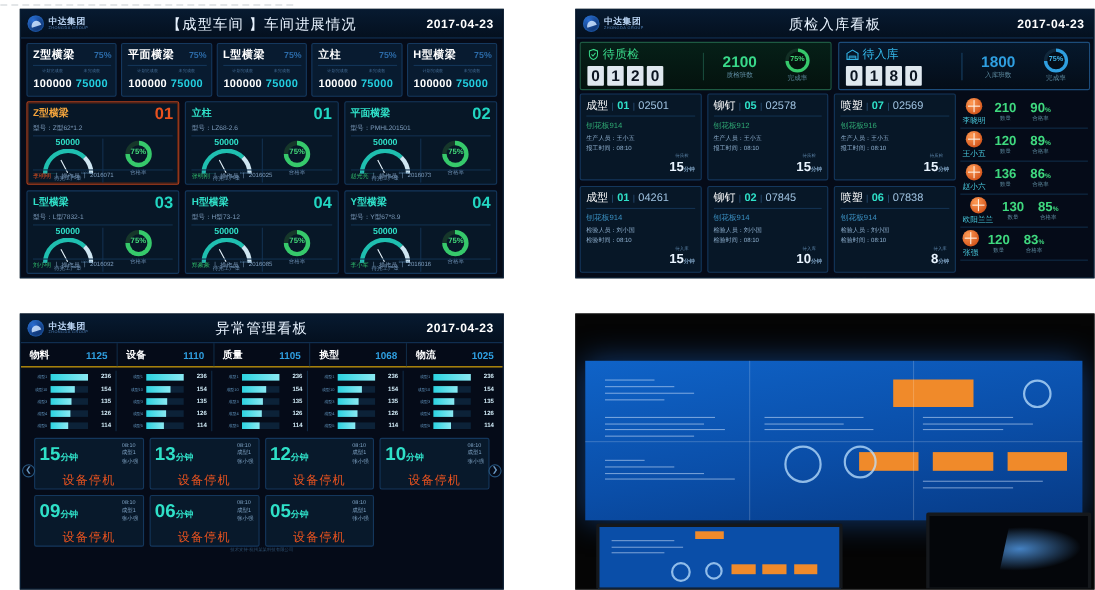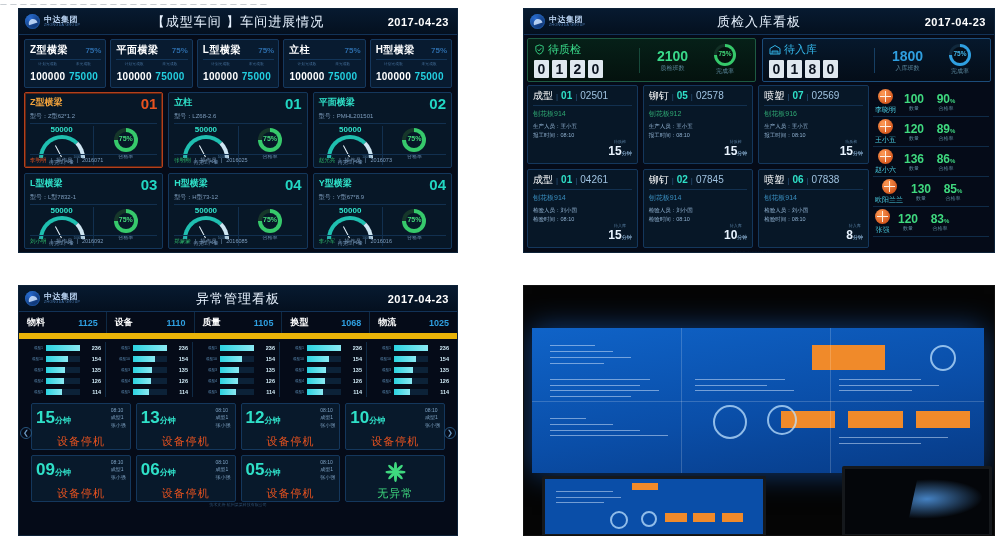--- a/index.html
+++ b/index.html
@@ -196,21 +196,21 @@
   .rank .av:before { left:7px; top:2px; width:1px; height:11px; }
   .rank .av:after  { left:2px; top:7px; width:11px; height:1px; }
   .rank .nm { flex:1; font-size:7px; color:#49c9dd; text-align:center; margin-top:14px; }
   .rank .col { width:28px; text-align:center; }
   .rank .col .v { font-size:12px; font-weight:bold; color:#3fd97f; line-height:1; }
   .rank .col .v em { font-style:normal; font-size:6px; }
   .rank .col .l { font-size:5px; color:#5d8a9f; }
   .rank-inner { display:flex; flex-direction:column; align-items:center; }
 
   
-  .cats { display:flex; border-bottom:6px solid #eab308;text-align:center; }
+  .cats { display:flex; border-bottom:1px solid #eab308;text-align:center; }
   .cat { flex:1; display:flex; justify-content:space-between; align-items:center;
          padding:4px 8px; border-right:1px solid #0f2a45; }
   .cat:last-child { border-right:none; }
   .cat .k { font-size:9px; color:#ffffff; font-weight:bold; }
   .cat .v { font-size:9px; color:#2f9fe0; font-weight:bold; }
   .charts { display:flex; padding:3px 4px 4px 4px; gap:4px; }
   .chartcol { flex:1; border-right:1px solid #0f2a45; padding-right:4px; }
   .chartcol:last-child { border-right:none; }
   .crow { display:flex; align-items:center; gap:3px; height:11px; }
   .crow .cl { width:20px; font-size:3.6px; color:#5d8fb8; text-align:right; }
@@ -722,21 +722,21 @@
    </div>
  </div>
         </div>
       <div class="ranks" id="p2ranks">
  <div class="rank">
    <div class="rank-inner">
      <div class="av"></div>
      <div class="nm" style="margin-top:1px">李晓明</div>
    </div>
    <div class="col">
-              <div class="v">100</div>
+              <div class="v">210</div>
               <div class="l">数量</div>
             </div>
    <div class="col">
               <div class="v">90<em>%</em></div>
               <div class="l">合格率</div>
             </div>
  </div>
  <div class="rank">
    <div class="rank-inner">
      <div class="av"></div>
@@ -1100,33 +1100,20 @@
     <div class="al-top">
       <span class="al-min">05<em>分钟</em></span>
       <span class="al-meta">
         <div>08:10</div>
         <div>成型1</div>
         <div>张小强</div>
       </span>
     </div>
     <div class="al-type">设备停机</div>
   </div>
-          <div class="alarm ok">
-      <div class="fan">
-        <i style="transform:rotate(0deg)"></i>
-              <i style="transform:rotate(45deg)"></i>
-              <i style="transform:rotate(90deg)"></i>
-              <i style="transform:rotate(135deg)"></i>
-              <i style="transform:rotate(180deg)"></i>
-              <i style="transform:rotate(225deg)"></i>
-              <i style="transform:rotate(270deg)"></i>
-              <i style="transform:rotate(315deg)"></i>
-      </div>
-      <div class="al-type">无异常</div>
-    </div>
         </div>
     </div>
     <div class="foot-note">技术支持·杭州某某科技有限公司</div>
   </div>
 
   <div class="panel" id="p4">
     <div class="photo">
       <div class="wall">
         <div class="hline"></div>
         <div class="okblock" style="left:62%;top:12%;width:16%;height:17%;"></div>

